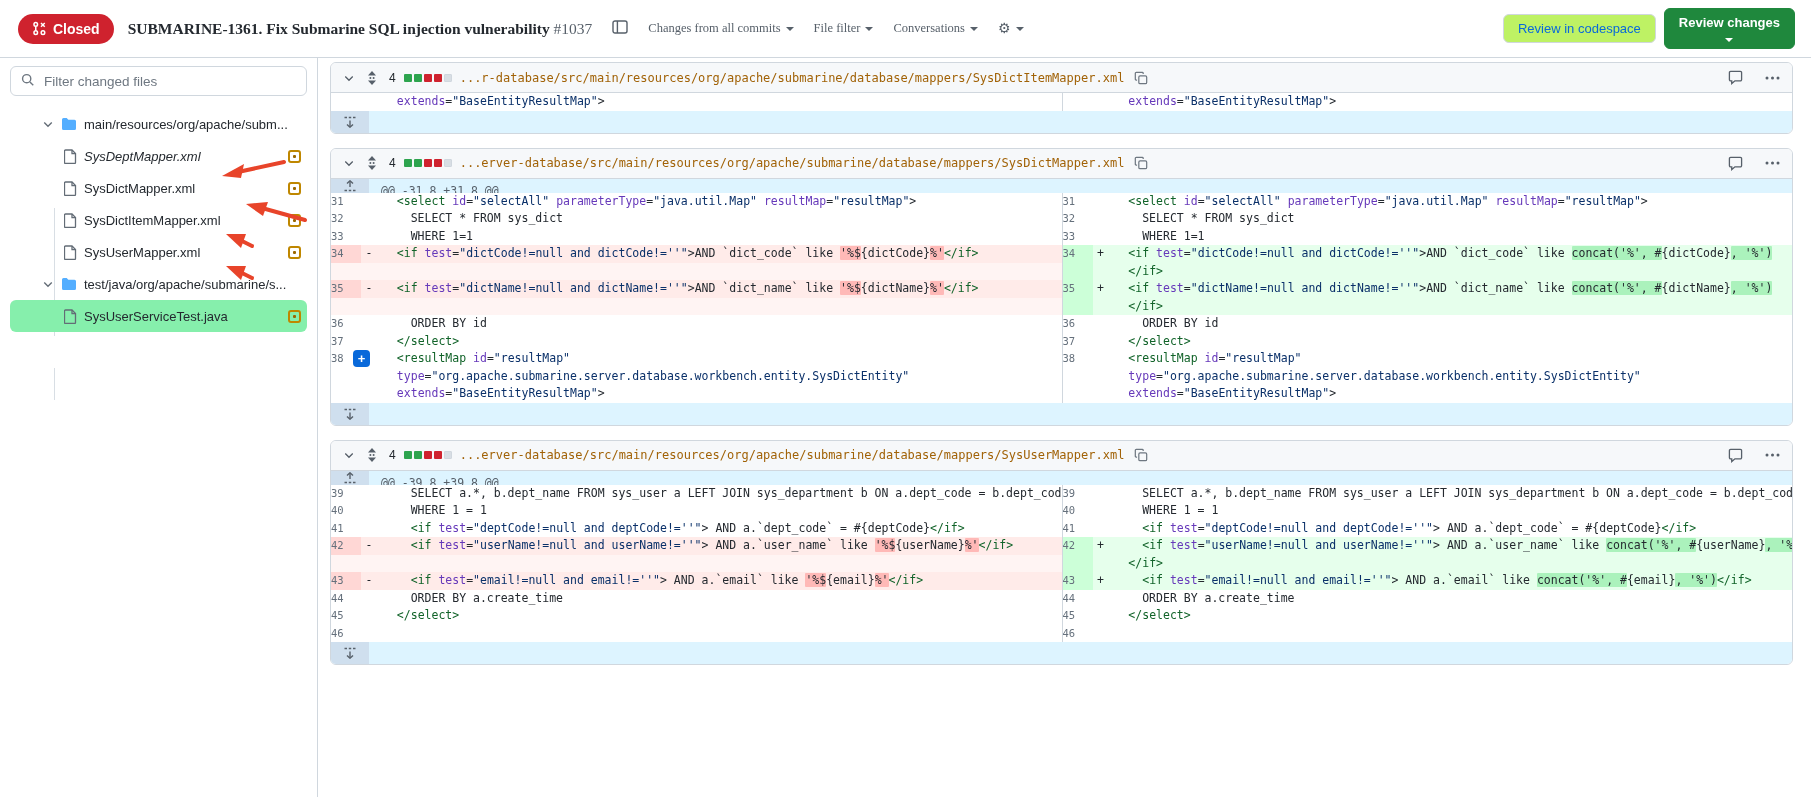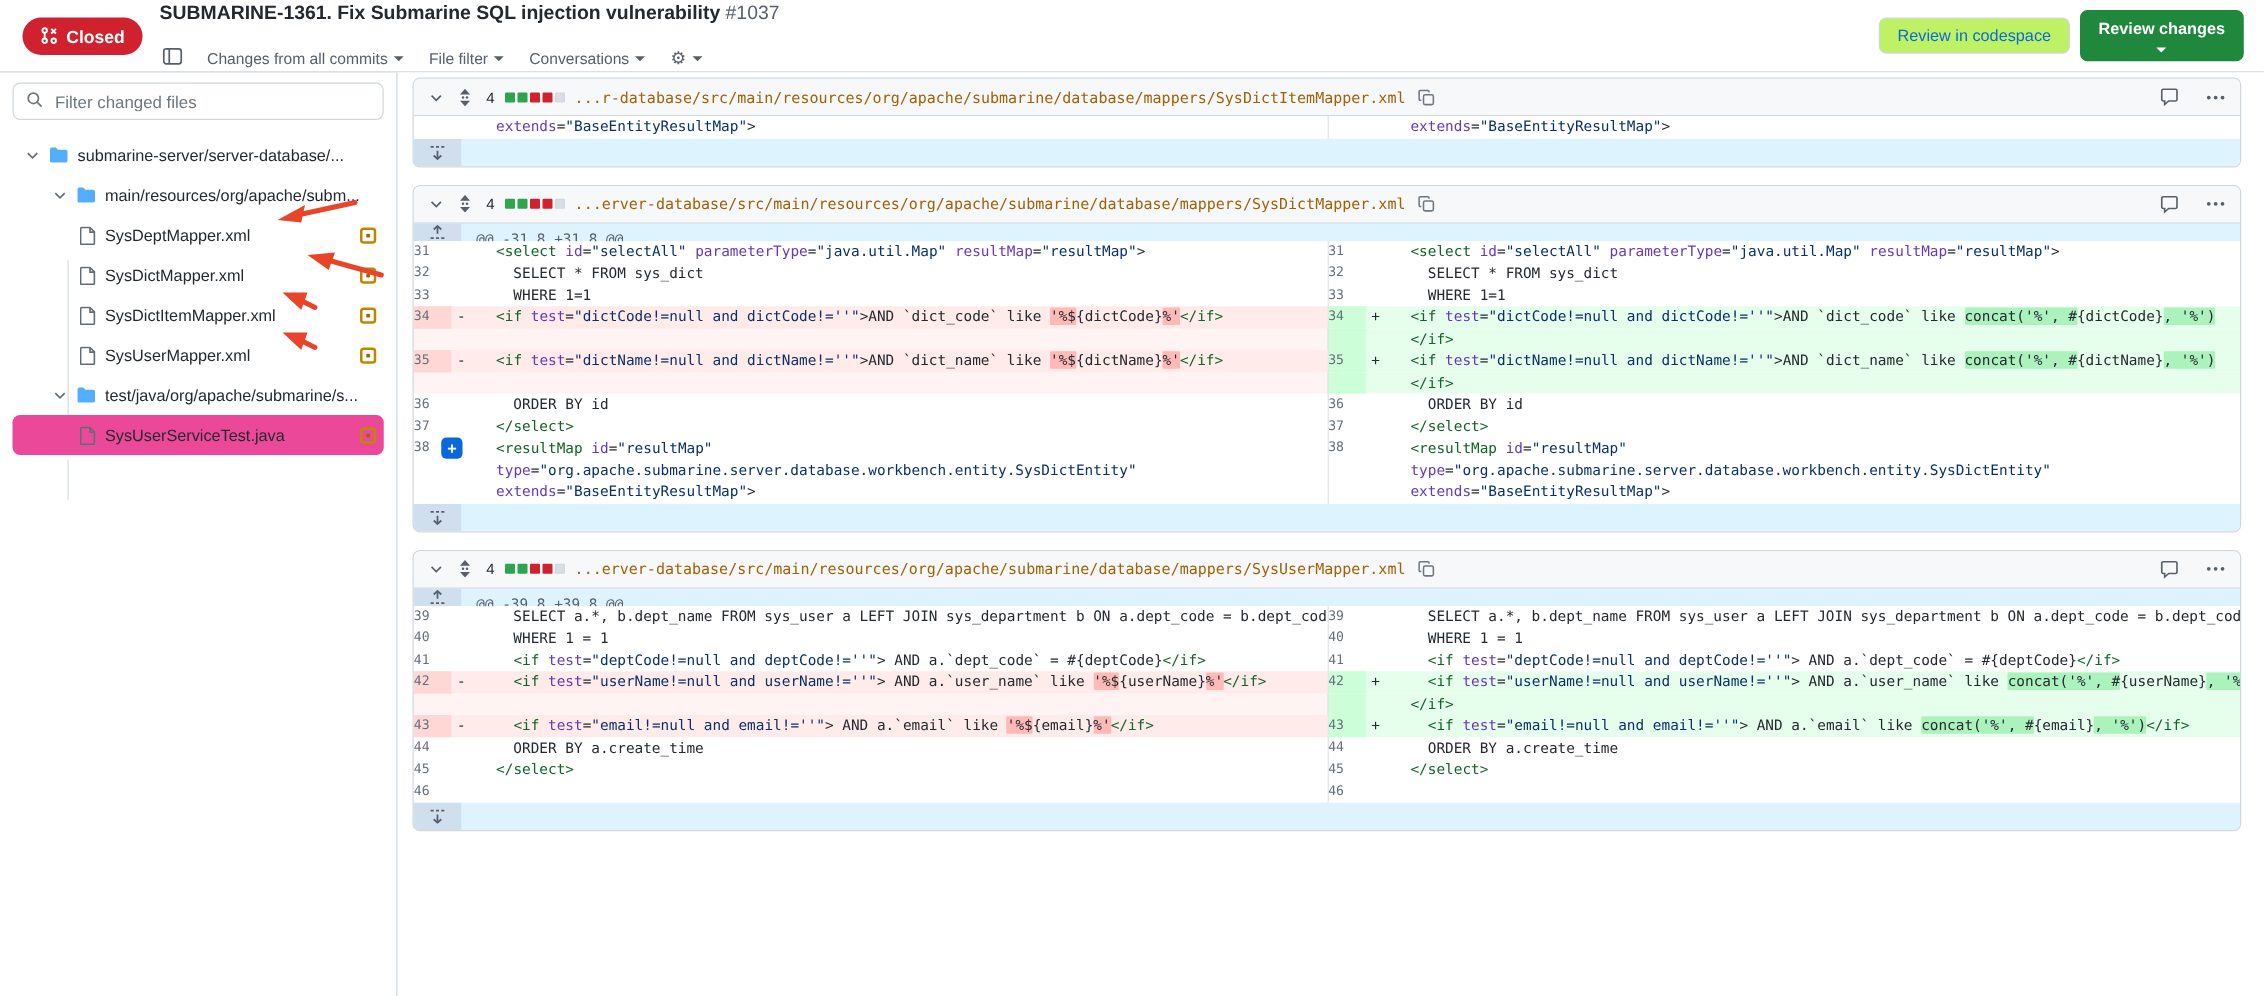--- a/index.html
+++ b/index.html
@@ -10,41 +10,41 @@
     font-size:13px;
   }
   .mono { font-family:"DejaVu Sans Mono","Liberation Mono",monospace; }
 
   
   .app-header { height:58px; border-bottom:1px solid #d0d7de; display:flex; align-items:center; padding:0 16px; background:#fff; }
   .hdr-left { display:flex; align-items:center; gap:14px; flex:1; min-width:0; }
   .closed-badge { display:inline-flex; align-items:center; gap:6px; background:#cf222e; color:#fff;
     border-radius:999px; padding:7px 14px; font-size:14px; font-weight:bold; margin-left:2px; }
   .closed-badge svg { display:block; }
-  .title-block { display:flex; flex-direction:column; gap:18px; min-width:0; }
+  .title-block { display:flex; gap:18px; min-width:0;font-family:Liberation Serif, serif; }
   .pr-title { font-size:15.5px; font-weight:bold; white-space:nowrap; }
   .pr-number { color:#57606a; font-weight:normal; }
   .toolbar { display:flex; align-items:center; gap:20px; color:#57606a; font-size:12.5px; margin-left:2px; }
   .tb-item { display:inline-flex; align-items:center; gap:5px; cursor:pointer; background:none;border:none; color:#57606a; font-size:12.5px; padding:0; font-family:inherit; }
   .caret { width:0;height:0;border-left:4px solid transparent;border-right:4px solid transparent;border-top:4px solid #57606a; display:inline-block; }
   .hdr-actions { display:flex; gap:8px; align-items:center; }
   .btn { border-radius:6px; font-size:13px; padding:6px 14px; cursor:pointer; border:1px solid #d0d7de; font-family:inherit; }
   .btn-codespace { background:#bef264; color:#0969da; }
   .btn-green { background:#1f883d; border-color:#1f883d; color:#fff; font-weight:bold; display:inline-flex; align-items:center; gap:8px;flex-direction:column; }
   .btn-green .caret { border-top-color:#fff; }
 
   
   .layout { display:flex; height:739px; }
   .sidebar { width:318px; flex:0 0 318px; border-right:1px solid #d0d7de; padding:8px 10px; position:relative; }
   .filter-box { display:flex; align-items:center; gap:7px; border:1px solid #d0d7de; border-radius:6px; height:30px; padding:0 10px; background:#fff; }
   .filter-box input { border:none; outline:none; flex:1; font-size:13.5px; color:#24292f; font-family:inherit; background:transparent; }
   .filter-box input::placeholder { color:#6e7781; }
   .tree { margin-top:12px; position:relative; }
   .tree-row { display:flex; align-items:center; height:32px; gap:7px; cursor:pointer; border-radius:6px; padding-right:6px; position:relative; }
-  .tree-row.selected { background:#ec4899; }
+  .tree-row.selected { background:#86efac; }
   .tree-label { white-space:nowrap; overflow:hidden; text-overflow:ellipsis; font-size:13px; }
   .tree-spacer { flex:1; }
   .guide { position:absolute; width:1px; background:#d8dee4; left:44px; }
   .mod-icon { width:13px; height:13px; border:2px solid #bf8700; border-radius:3px; position:relative; flex:0 0 13px; }
   .mod-icon::after { content:""; position:absolute; width:3px;height:3px; background:#9a6700; border-radius:1px; left:3px; top:3px; }
   .annot-svg { position:absolute; inset:0; pointer-events:none; }
 
   
   .main { flex:1; padding:4px 18px 0 12px; overflow:hidden; background:#fff; }
   .panel { border:1px solid #d0d7de; border-radius:6px; margin-bottom:14px; overflow:hidden; background:#fff; }
@@ -151,49 +151,35 @@
       <span><svg width="14" height="14" viewBox="0 0 16 16">
             <circle cx="6.5" cy="6.5" r="4.7" fill="none" stroke="#6e7781" stroke-width="1.6"></circle>
             <line x1="10.2" y1="10.2" x2="14" y2="14" stroke="#6e7781" stroke-width="1.6"></line>
           </svg></span>
       <input value="" placeholder="Filter changed files" style="">
     </div>
     <div class="tree">
       <div class="guide" style="top:100px; height:128px;"></div>
       <div class="guide" style="top:260px; height:32px;"></div>
       <div id="tree-root">
-          <div class="tree-row" style="padding-left: 10px;">
-            <span style="display: inline-flex;">
-              <svg width="12" height="12" viewBox="0 0 16 16">
-                <path d="M3 6l5 5 5-5" fill="none" stroke="#636c76" stroke-width="1.8"></path>
-              </svg>
-            </span>
-            <span style="display: inline-flex;">
-              <svg width="16" height="14" viewBox="0 0 16 14">
-                <path d="M1 2.5A1.5 1.5 0 0 1 2.5 1h3.2l1.6 1.8h6.2A1.5 1.5 0 0 1 15 4.3v7.2a1.5 1.5 0 0 1-1.5 1.5h-11A1.5 1.5 0 0 1 1 11.5z" fill="#54aeff"></path>
-              </svg>
-            </span>
-            <span class="tree-label">submarine-server/server-database/...</span>
-            <span class="tree-spacer"></span>
-          </div>
           <div class="tree-row" style="padding-left: 32px;">
             <span style="display: inline-flex;">
               <svg width="12" height="12" viewBox="0 0 16 16">
                 <path d="M3 6l5 5 5-5" fill="none" stroke="#636c76" stroke-width="1.8"></path>
               </svg>
             </span>
             <span style="display: inline-flex;">
               <svg width="16" height="14" viewBox="0 0 16 14">
                 <path d="M1 2.5A1.5 1.5 0 0 1 2.5 1h3.2l1.6 1.8h6.2A1.5 1.5 0 0 1 15 4.3v7.2a1.5 1.5 0 0 1-1.5 1.5h-11A1.5 1.5 0 0 1 1 11.5z" fill="#54aeff"></path>
               </svg>
             </span>
             <span class="tree-label">main/resources/org/apache/subm...</span>
             <span class="tree-spacer"></span>
           </div>
-          <div class="tree-row" style="padding-left: 54px;">
+          <div class="tree-row" style="padding-left: 54px; font-style: italic;">
             <span style="display: inline-flex;">
               <svg width="13" height="15" viewBox="0 0 13 15">
                 <path d="M1.5 1h6.5l3.5 3.5v9a1 1 0 0 1-1 1h-9a1 1 0 0 1-1-1v-11.5a1 1 0 0 1 1-1z" fill="none" stroke="#636c76" stroke-width="1.3"></path>
                 <path d="M8 1v3.7h3.7" fill="none" stroke="#636c76" stroke-width="1.3"></path>
               </svg>
             </span>
             <span class="tree-label">SysDeptMapper.xml</span>
             <span class="tree-spacer"></span>
             <span class="mod-icon"></span>
           </div>

